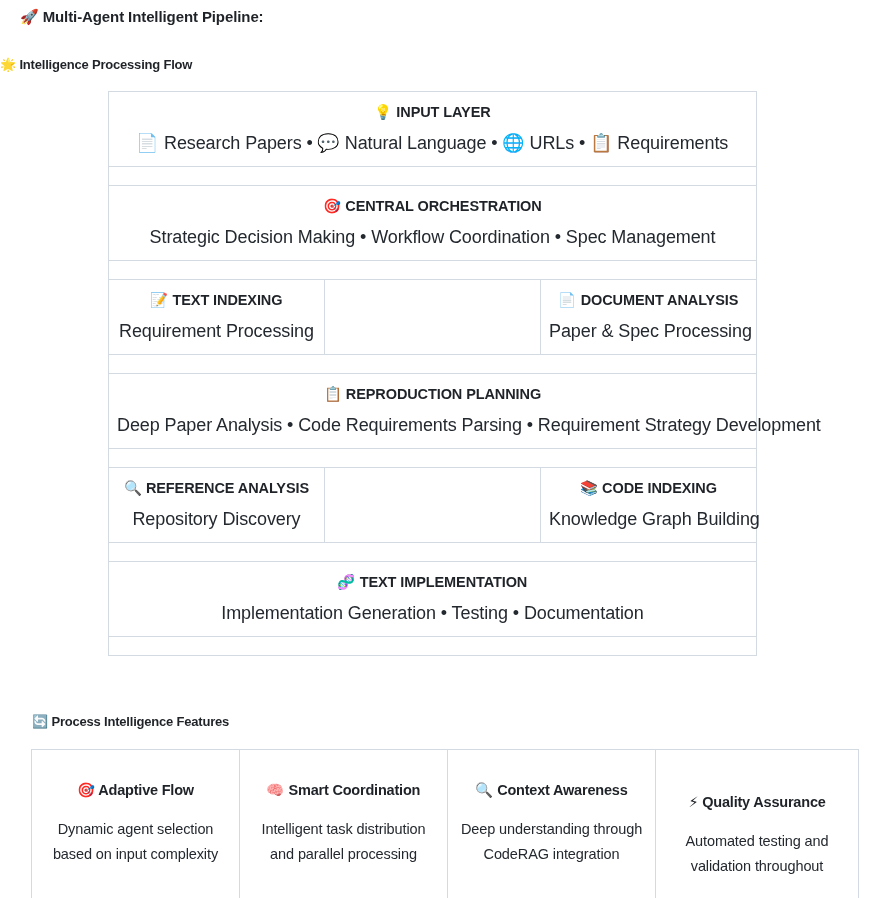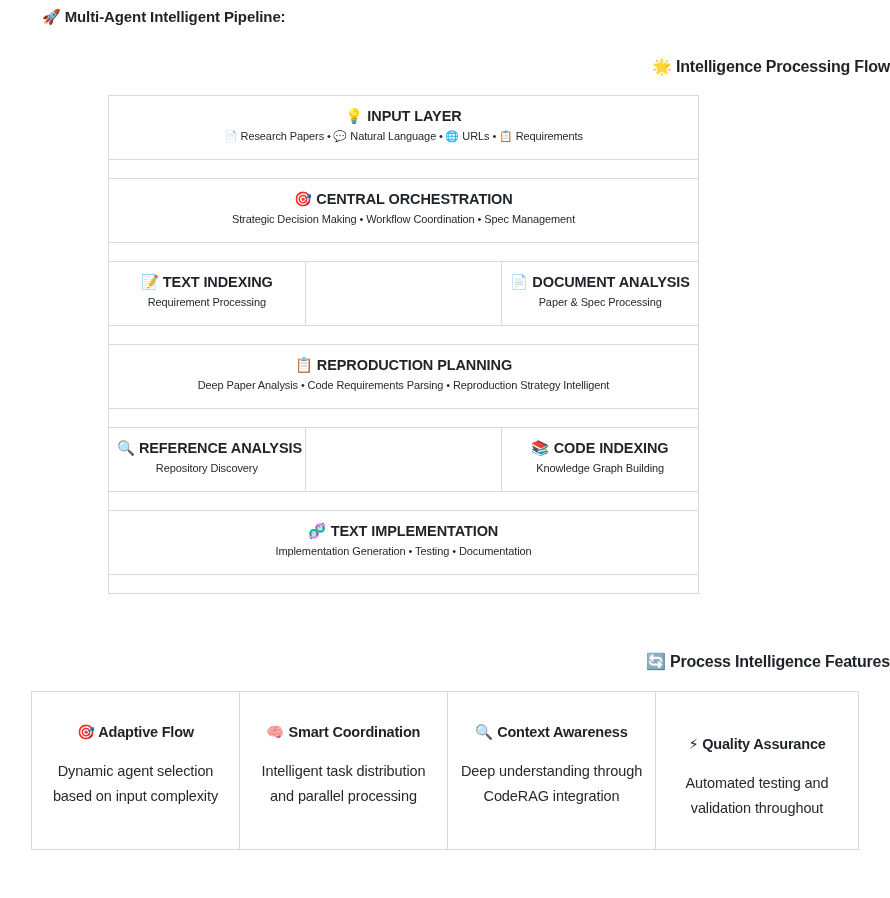--- a/index.html
+++ b/index.html
@@ -14,45 +14,45 @@
     color: #1f2328;
     -webkit-font-smoothing: antialiased;
     overflow: hidden;
   }
 
   
   .page-heading {
     font-size: 15px;
     font-weight: bold;
     color: #1f2328;
-    padding: 7px 0 0 42px;
+    padding: 7px 0 0 20px;
     line-height: 20px;
     letter-spacing: -0.1px;
   }
   .page-heading .emoji { font-size: 15px; }
 
   
   .section-title {
-    text-align: right;
-    font-size: 16px;
+    text-align: left;
+    font-size: 13px;
     font-weight: bold;
     color: #1f2328;
     letter-spacing: -0.2px;
   }
   .section-title-flow { margin-top: 30px; }
   .section-title-features { margin-top: 0; }
 
   
   .flow-wrap {
     margin-top: 19px;
     padding-left: 108px;
     padding-right: 111px;
   }
   table.flow {
-    width: 591px;
+    width: 649px;
     border-collapse: collapse;
     table-layout: fixed;
   }
   table.flow td {
     border: 1px solid #d4dae2;
     background: #ffffff;
     text-align: center;
     vertical-align: middle;
     padding: 0;
   }
@@ -74,25 +74,25 @@
   }
   .node-title {
     font-size: 14.5px;
     font-weight: bold;
     color: #1f2328;
     line-height: 20px;
     white-space: nowrap;
     letter-spacing: -0.1px;
   }
   .node-sub {
-    font-size: 11px;
+    font-size: 18px;
     font-weight: normal;
     color: #24292f;
     line-height: 21px;
-    margin-top: 0;
+    margin-top: 11px;
     white-space: nowrap;
     letter-spacing: -0.1px;
   }
   .emoji {
     font-family: "DejaVu Sans", sans-serif;
     font-weight: normal;
   }
 
   
   .features-title-wrap { margin-top: 58px; padding-left: 32px; }
@@ -207,21 +207,21 @@
         <td colspan="3" class="spacer-cell"></td>
       </tr>
 
       <tr>
         <td colspan="3">
           <div class="node">
             <div class="node-title">
               <span class="emoji">📋</span>
               <span>REPRODUCTION PLANNING</span>
             </div>
-            <div class="node-sub">Deep Paper Analysis • Code Requirements Parsing • Reproduction Strategy Intelligent</div>
+            <div class="node-sub">Deep Paper Analysis • Code Requirements Parsing • Requirement Strategy Development</div>
           </div>
         </td>
       </tr>
       <tr>
         <td colspan="3" class="spacer-cell"></td>
       </tr>
 
       <tr>
         <td>
           <div class="node">

